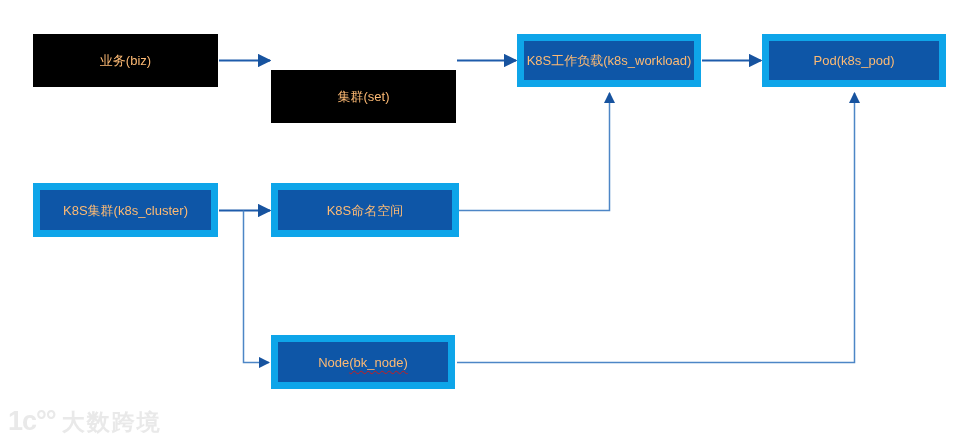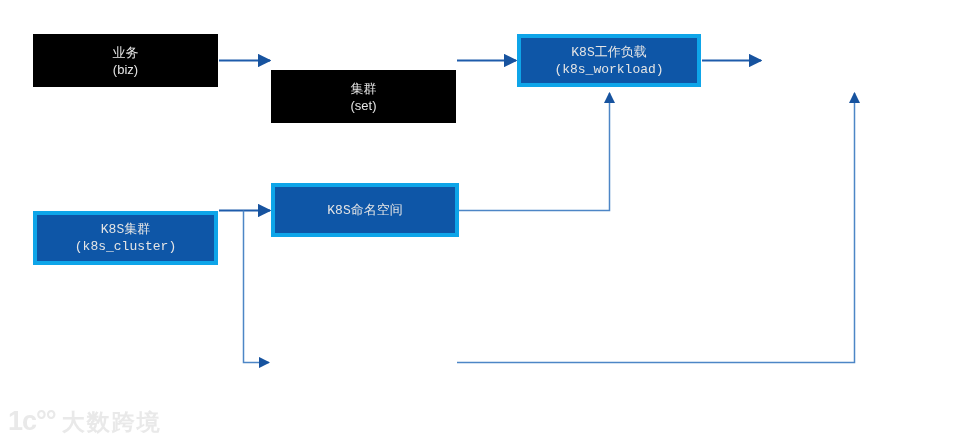--- a/index.html
+++ b/index.html
@@ -7,36 +7,36 @@
     position: relative;
     width: 971px;
     height: 445px;
     background: #ffffff;
     overflow: hidden;
     font-family: "Liberation Sans", "DejaVu Sans", sans-serif;
   }
   .node {
     position: absolute;
     display: flex;
-    flex-direction: column;
+    flex-direction: row;
     align-items: center;
     justify-content: center;
     text-align: center;
-    color: #e5e5e5;
+    color: #fdba74;
     font-size: 13px;
     line-height: 17px;
     box-sizing: border-box;
   }
   .node.black { background: #000000; border: 1px solid #000000; }
-  .node.blue  { background: #0e56a7; border: 4px solid #0ea5e9; font-family: Liberation Mono, monospace; }
+  .node.blue  { background: #0e56a7; border: 7px solid #0ea5e9; }
   .n-biz       { left: 33px;  top: 34px;  width: 185px; height: 53px; }
   .n-set       { left: 271px; top: 34px;  width: 185px; height: 53px; margin-top: 36px; }
   .n-workload  { left: 517px; top: 34px;  width: 184px; height: 53px; }
   .n-pod       { left: 762px; top: 34px;  width: 184px; height: 53px; }
-  .n-cluster   { left: 33px;  top: 183px; width: 185px; height: 54px; margin-top: 28px; }
+  .n-cluster   { left: 33px;  top: 183px; width: 185px; height: 54px; }
   .n-namespace { left: 271px; top: 183px; width: 188px; height: 54px; }
   .n-node      { left: 271px; top: 335px; width: 184px; height: 54px; }
   .misspell {
     text-decoration: underline wavy #cc1a1a;
     text-decoration-thickness: 1px;
     text-underline-offset: 3px;
   }
   svg.edges {
     position: absolute;
     left: 0; top: 0;
@@ -86,29 +86,37 @@
   <div class="node black n-set">
     <span>集群</span>
     <span>(set)</span>
   </div>
 
   <div class="node blue n-workload">
     <span>K8S工作负载</span>
     <span>(k8s_workload)</span>
   </div>
 
+  <div class="node blue n-pod">
+    <span>Pod</span>
+    <span>(k8s_pod)</span>
+  </div>
 
   <div class="node blue n-cluster">
     <span>K8S集群</span>
     <span>(k8s_cluster)</span>
   </div>
 
   <div class="node blue n-namespace">
     <span>K8S命名空间</span>
   </div>
 
+  <div class="node blue n-node">
+    <span>Node</span>
+    <span class="misspell">(bk_node)</span>
+  </div>
 
   <div class="watermark">
     <span class="wm-logo">1ϲ°°</span>
     <span class="wm-text">大数跨境</span>
   </div>
 
 </div>
 
 </body></html>

